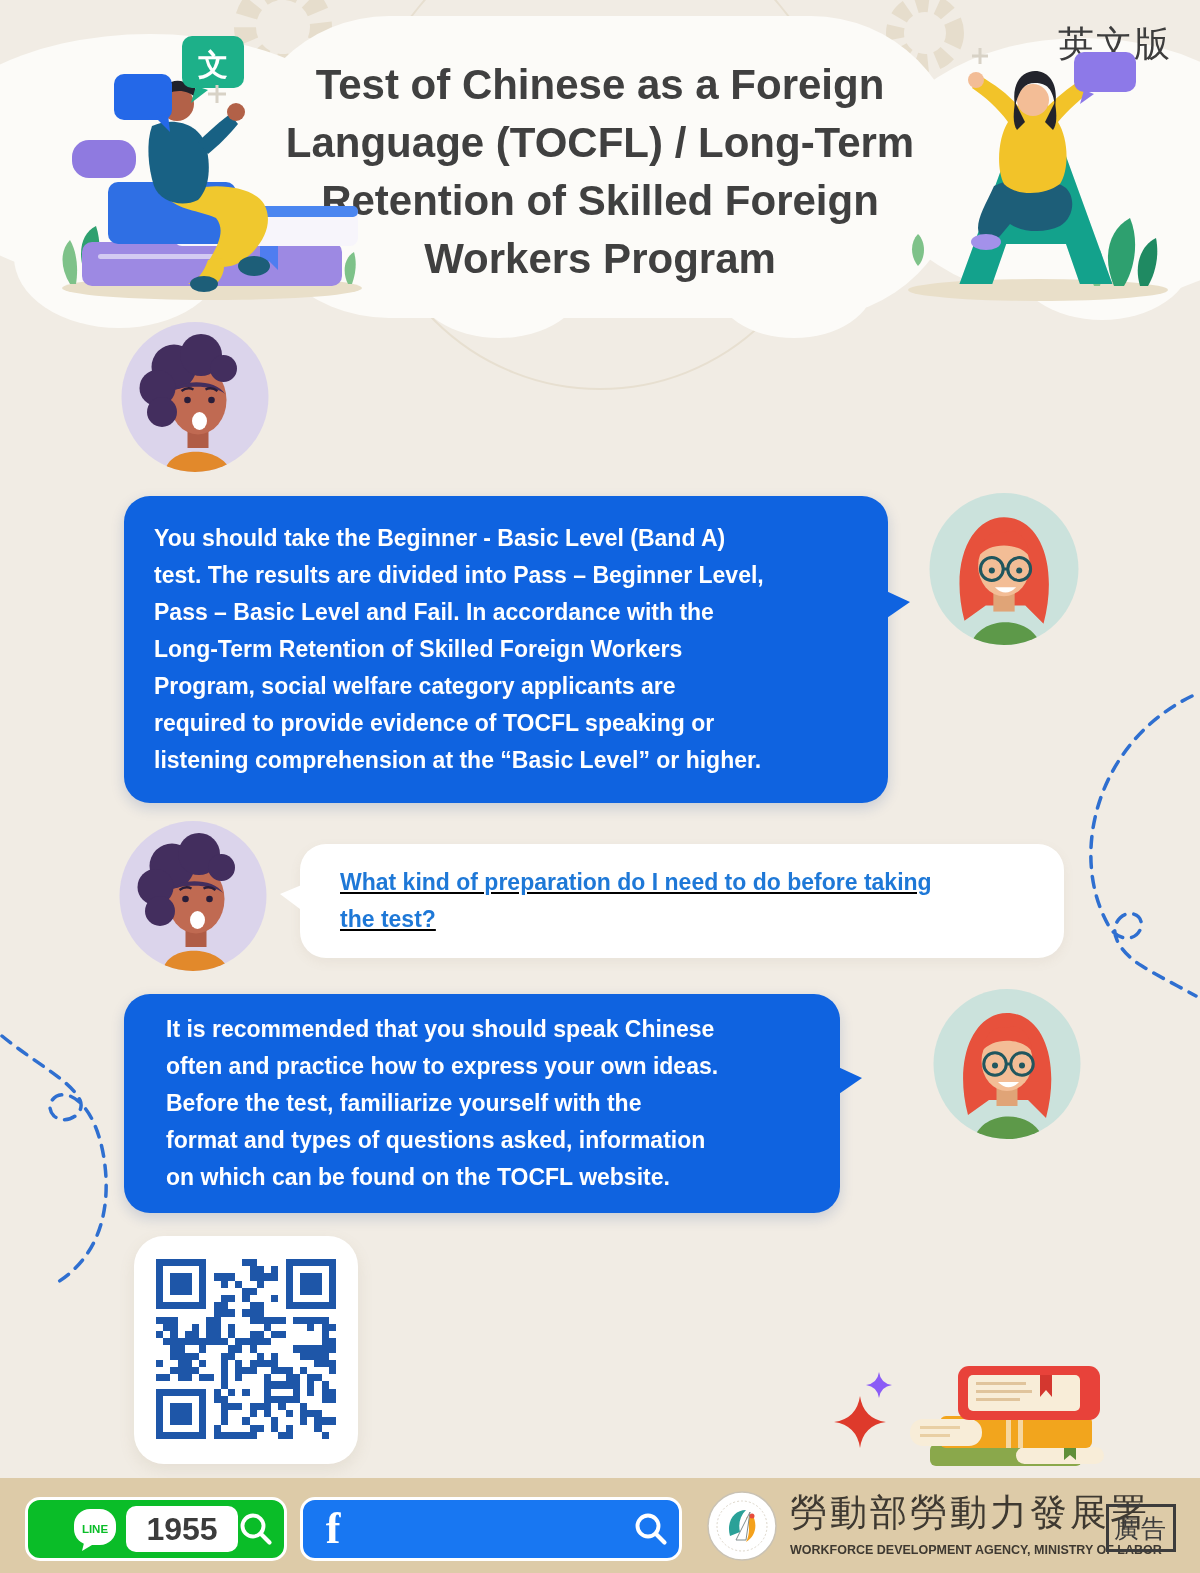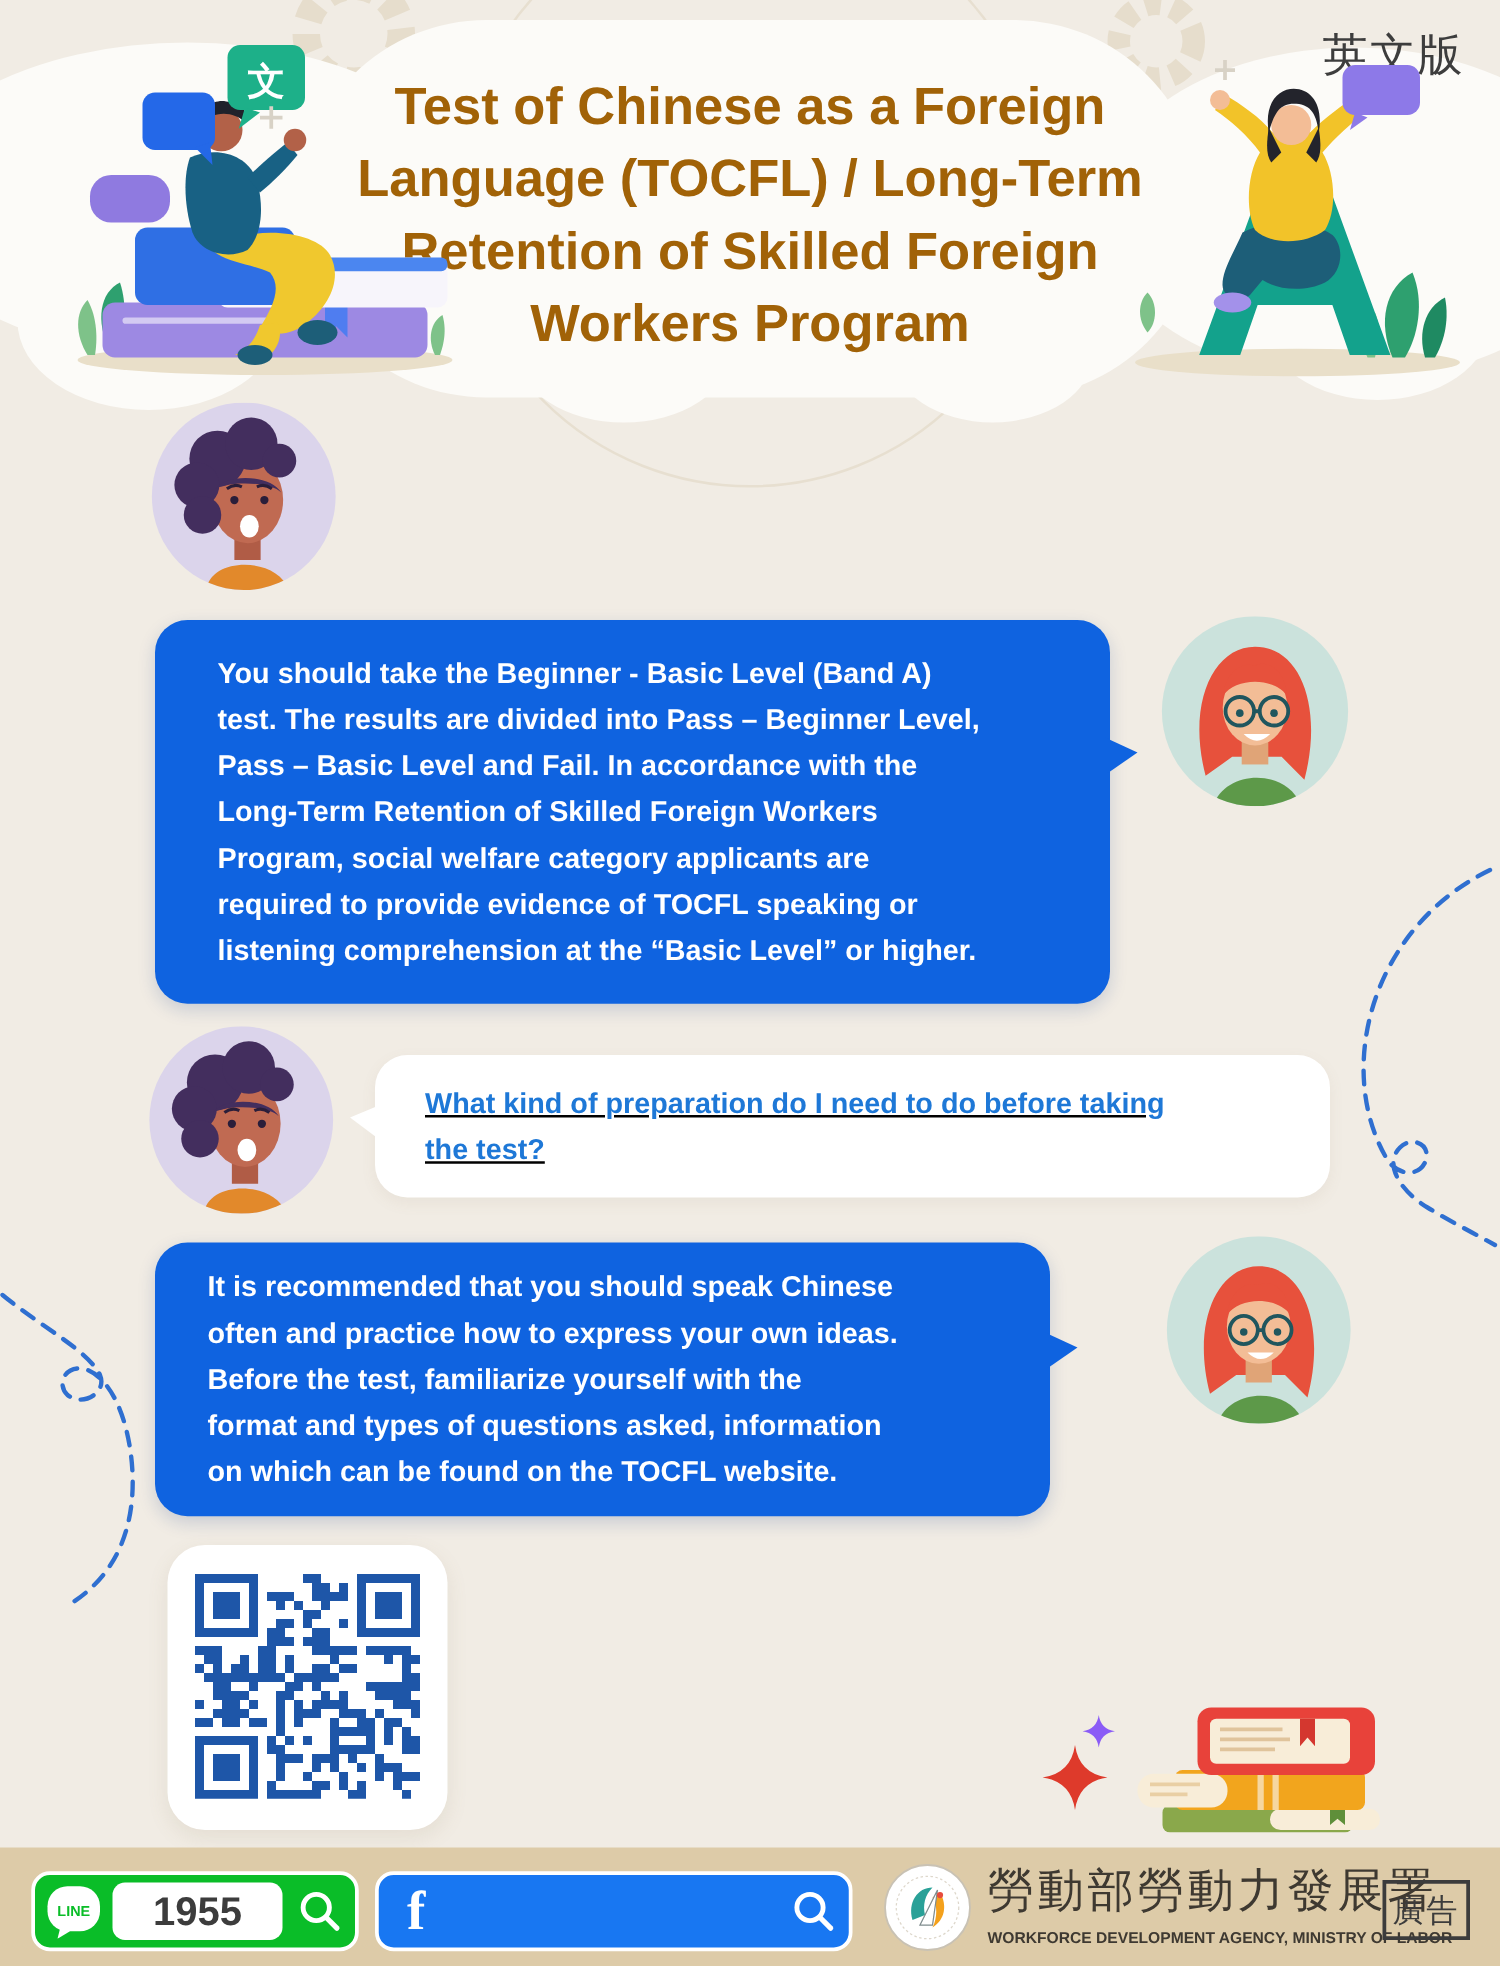--- a/index.html
+++ b/index.html
@@ -18,21 +18,21 @@
   .c2{ left:238px; top:16px;  width:724px; height:302px; border-radius:170px; }
   .c3{ left:878px; top:38px;  width:410px; height:266px; }
   .c4{ left:14px;  top:186px; width:210px; height:142px; }
   .c5{ left:414px; top:226px; width:170px; height:112px; }
   .c6{ left:714px; top:230px; width:160px; height:108px; }
   .c7{ left:1012px;top:196px; width:180px; height:124px; }
   .lang-badge{ position:absolute; right:28px; top:20px; font-size:36px;
     color:#3d3d3d; letter-spacing:2px; }
   .title{ position:absolute; left:170px; top:56px; width:860px;
     text-align:center; white-space:pre-line;
-    font-size:42px; line-height:58px; font-weight:bold; color:#a16207; }
+    font-size:42px; line-height:58px; font-weight:bold; color:#404040; }
   .illo{ position:absolute; }
   .illo-left { left:56px;  top:30px;  width:312px; height:272px; }
   .illo-right{ left:886px; top:26px;  width:292px; height:278px; }
   
   .avatar{ position:absolute; }
   .av-q1{ left:120px; top:322px; width:150px; height:150px; }
   .av-a1{ left:928px; top:490px; width:152px; height:158px; }
   .av-q2{ left:118px; top:820px; width:150px; height:152px; }
   .av-a2{ left:932px; top:986px; width:150px; height:156px; }
   .bubble{ position:absolute; border-radius:26px; }
@@ -40,21 +40,21 @@
   .bubble-q{ background:#ffffff; box-shadow:0 4px 12px rgba(140,120,90,.08); }
   .bubble-q .tail{ left:-20px;
     border-right:24px solid #fff; border-top:10px solid transparent;
     border-bottom:18px solid transparent; }
   .bubble-a{ background:#0f63e0; box-shadow:0 5px 14px rgba(20,60,140,.18); }
   .bubble-a .tail{ right:-22px;
     border-left:26px solid #0f63e0; border-top:12px solid transparent;
     border-bottom:18px solid transparent; }
   .q1{ left:300px; top:332px; width:764px; padding:14px 28px 14px 40px; }
   .q1 .tail{ top:26px; }
-  .a1{ left:124px; top:496px; width:764px; padding:24px 26px 24px 50px; }
+  .a1{ left:124px; top:496px; width:764px; padding:24px 26px 24px 30px; }
   .a1 .tail{ top:94px; }
   .q2{ left:300px; top:844px; width:764px; padding:20px 28px 20px 40px;text-decoration:underline; }
   .q2 .tail{ top:40px; }
   .a2{ left:124px; top:994px; width:716px; padding:17px 26px 17px 42px; }
   .a2 .tail{ top:72px; }
   .msg{ white-space:pre-line; font-weight:bold; font-size:23px; line-height:37px; }
   .q-text{ color:#1e78d7; }
   .a-text{ color:#ffffff; }
   
   .doodle{ position:absolute; }
@@ -69,21 +69,21 @@
     font-size:34px; line-height:55px; color:#1c4392; }
   .books{ position:absolute; left:896px; top:1362px; width:216px; height:104px; }
   .sparkle{ position:absolute; }
   .spark-purple{ left:866px; top:1372px; width:26px; height:26px; }
   .spark-red{ left:834px; top:1396px; width:52px; height:52px; }
   
   .footer{ position:absolute; left:0; top:1478px; width:1200px; height:95px;
     background:#ddcba8; }
   .badge{ position:absolute; top:19px; height:64px; border-radius:15px;
     border:3px solid #fff; display:flex; align-items:center; }
-  .badge-line{ left:25px; width:262px; background:#0abd28; }
+  .badge-line{ left:25px; width:262px; background:#0abd28;padding-left:36px; }
   .badge-fb{ left:300px; width:382px; background:#1877f2; }
   .search-box{ background:#fff; border-radius:10px; height:46px;
     display:flex; align-items:center; justify-content:center;
     font-size:32px; font-weight:bold; color:#3c3c3c; }
   .line-num{ width:136px; margin-left:8px; }
   .fb-handle{ width:250px; margin-left:10px; }
   .line-logo{ width:46px; height:44px; margin-left:8px; flex:none; }
   .fb-f{ width:40px; text-align:center; font-size:44px; font-weight:bold;
     color:#fff; margin-left:10px; line-height:40px; flex:none;
     font-family:"Liberation Serif", serif; }

